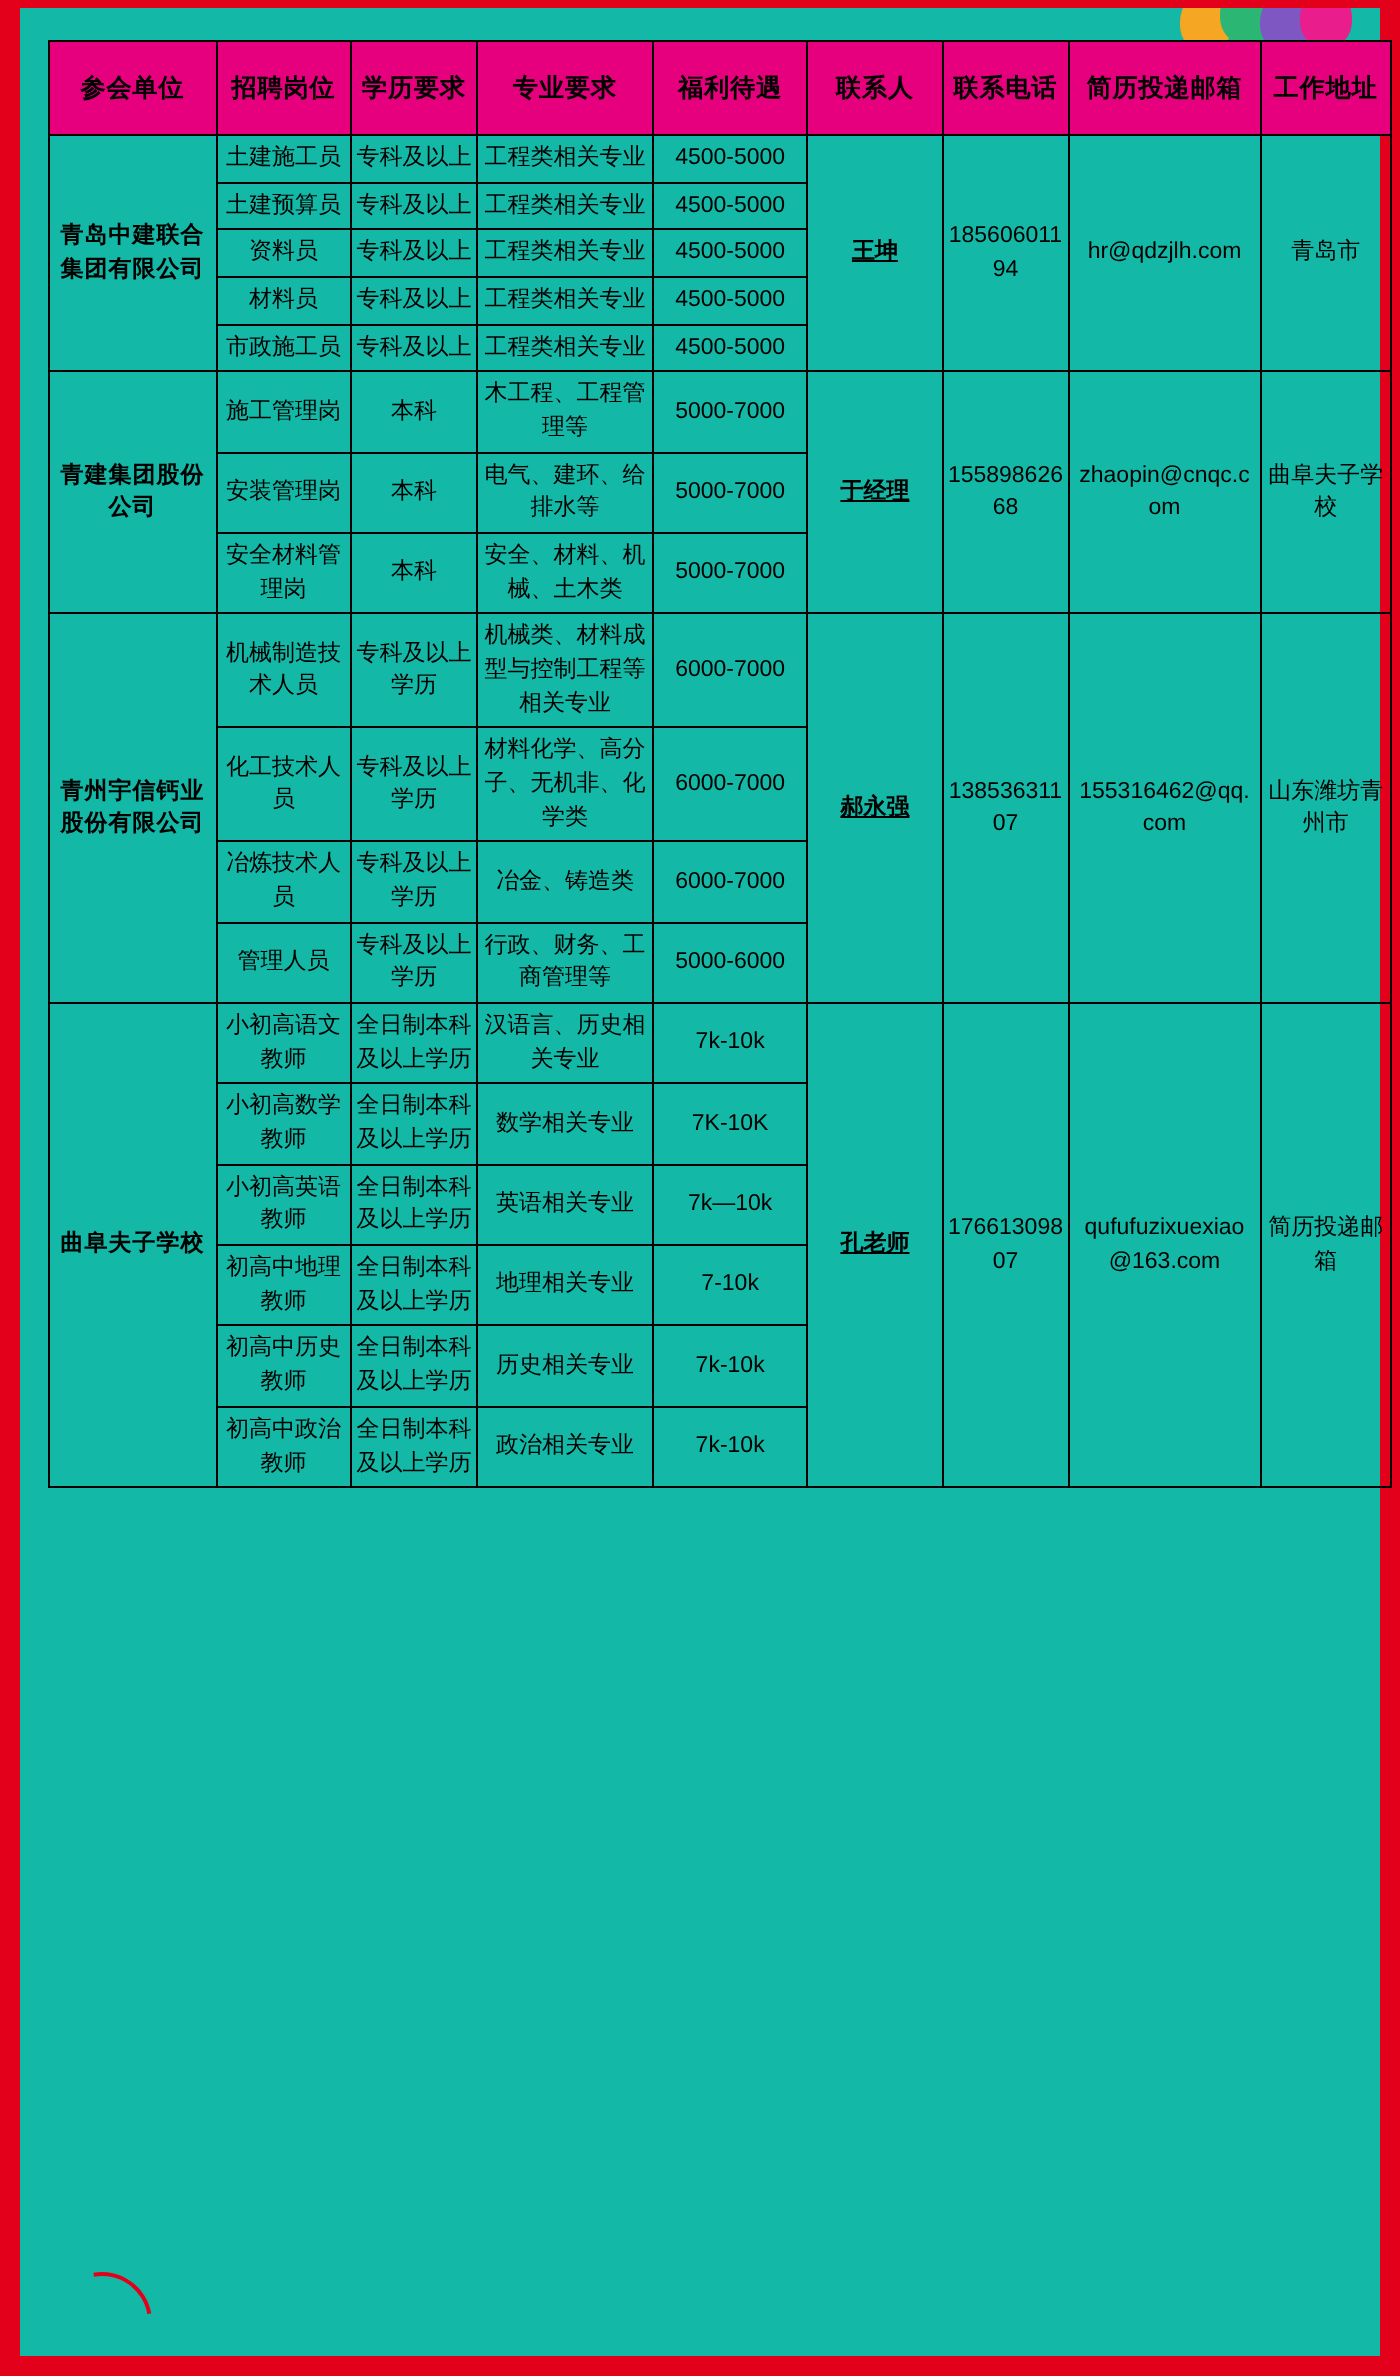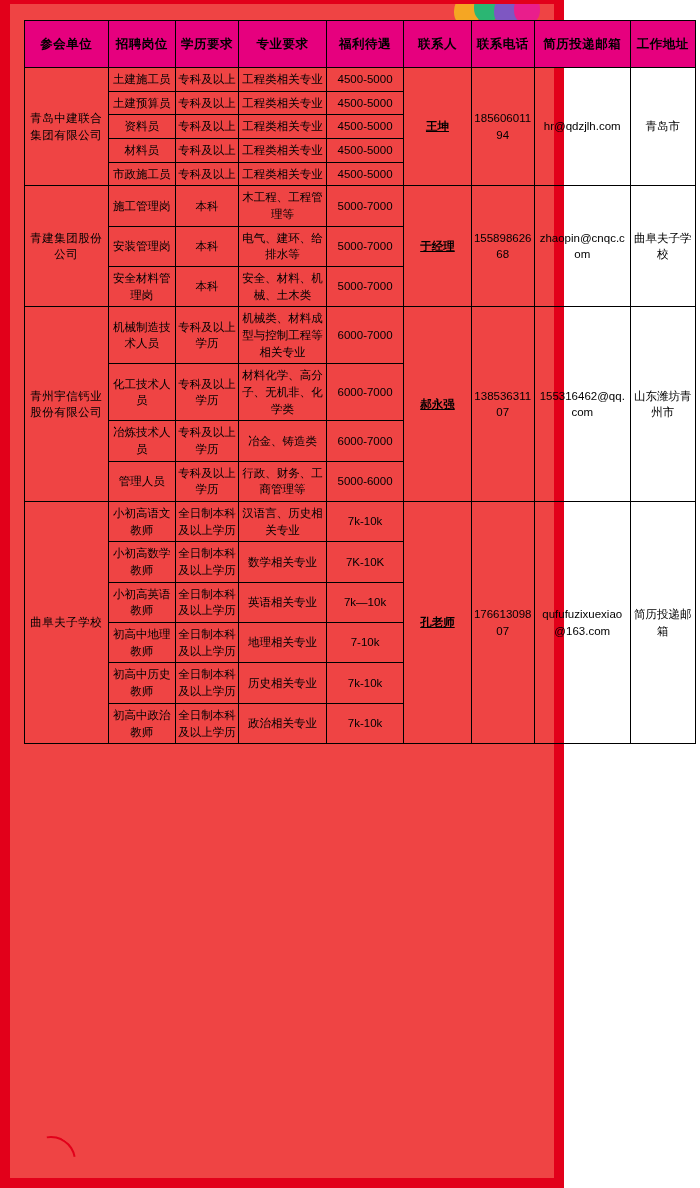--- a/index.html
+++ b/index.html
@@ -8,27 +8,27 @@
     height:1188px;
     background:#ffffff;
     font-family:"Liberation Sans","DejaVu Sans",sans-serif;
     position:relative;
     overflow:hidden;
   }
   
   .page-frame{
     position:absolute;
     left:0;top:0;
-    width:564px;height:1188px;
+    width:700px;height:1188px;
     box-sizing:border-box;
     border-left:10px solid #e2001a;
     border-right:10px solid #e2001a;
     border-top:4px solid #e2001a;
     border-bottom:10px solid #e2001a;
-    background:#ef4444;
+    background:#14b8a6;
     padding-left:44px;
   }
   .deco-balloons{
     position:absolute;
     right:10px;
     top:0;
     width:90px;
     height:30px;
     overflow:hidden;
   }
@@ -92,21 +92,21 @@
   }
   table.jobs thead th{
     background:#e6007e;
     color:#000000;
     font-weight:bold;
     font-size:12.5px;
     height:40px;
     letter-spacing:0.5px;
   }
   td.company{
-    font-weight:normal;
+    font-weight:bold;
     font-size:12.5px;
     letter-spacing:0.5px;
     line-height:1.6;
     margin-left:42px;
   }
   td.contact{
     font-weight:bold;
     font-size:12.5px;
     line-height:1.6;
     text-decoration:underline;

